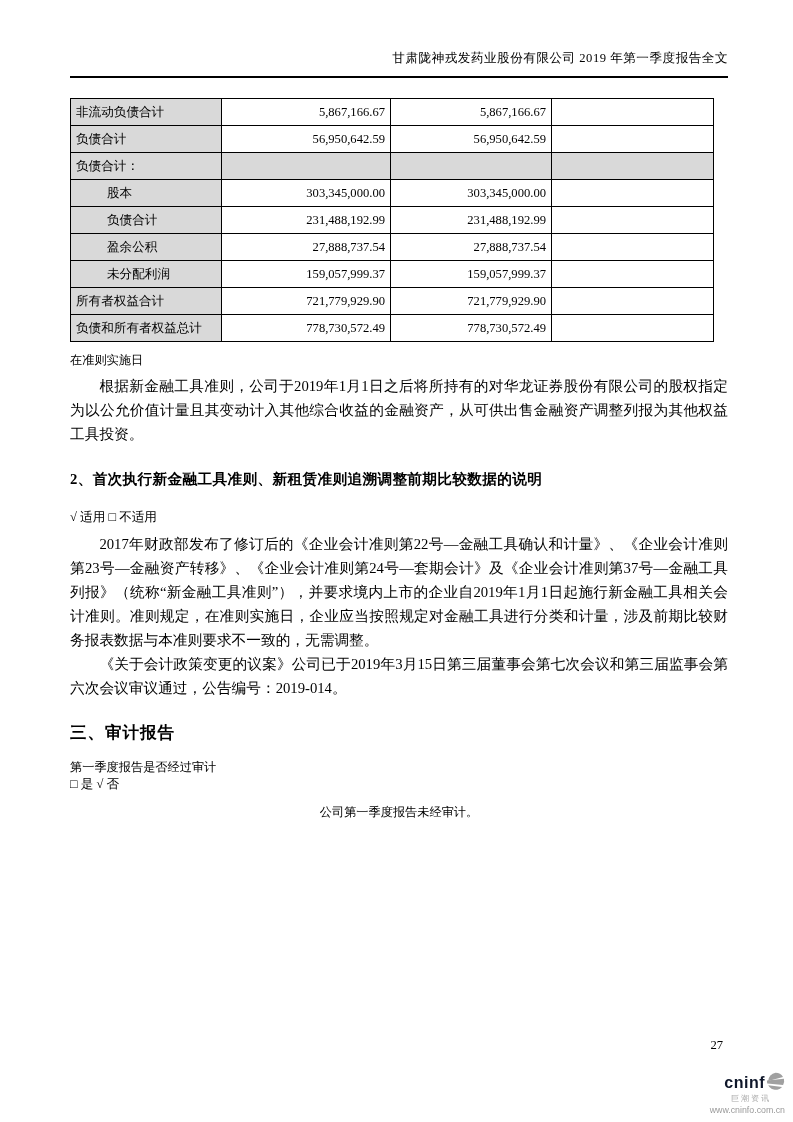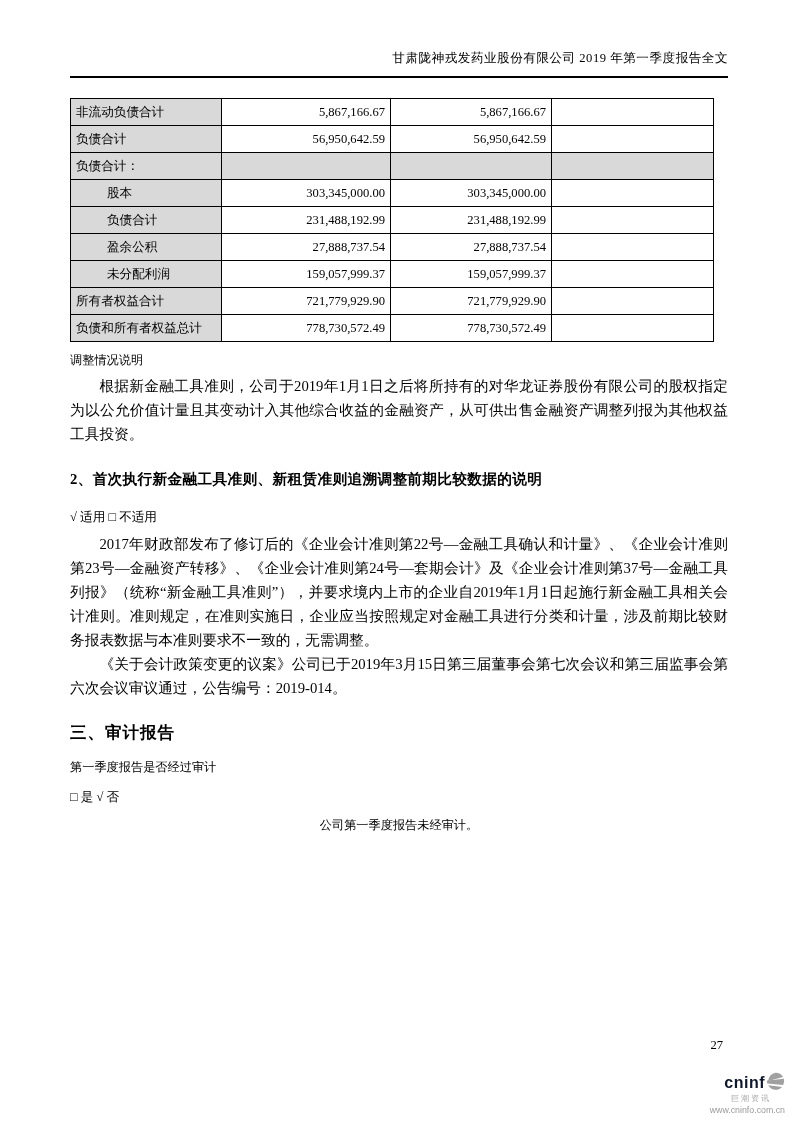--- a/index.html
+++ b/index.html
@@ -67,21 +67,21 @@
   }
   .para-group { margin-top:6px; }
   .para-group .para { margin-top:0; }
   .h3 {
     margin-top:22px;
     font-size:16.5px;
     font-weight:bold;
     letter-spacing:1px;
   }
   .q-line   { margin-top:15px; font-size:12.2px; }
-  .a-line   { margin-top:13px; font-size:12.6px; }
+  .a-line   { margin-top:0; font-size:12.6px; }
   .s-line   { margin-top:11px; font-size:12.2px;text-align:center; }
 
   .page-number {
     position:absolute;
     top:1038px; right:70px;
     font-size:12.6px;
   }
   .logo {
     position:absolute;
     top:1072px; right:8px;
@@ -159,21 +159,21 @@
           </tr>
           <tr>
             <td class="c-label">负债和所有者权益总计</td>
             <td class="c-num1">778,730,572.49</td>
             <td class="c-num2">778,730,572.49</td>
             <td class="c-last"></td>
           </tr>
         </tbody>
     </table>
 
-    <div class="adj-label">调整情况说明</div>
+    <div class="adj-label">在准则实施日</div>
 
     <p class="para">根据新金融工具准则，公司于2019年1月1日之后将所持有的对华龙证券股份有限公司的股权指定为以公允价值计量且其变动计入其他综合收益的金融资产，从可供出售金融资产调整列报为其他权益工具投资。</p>
 
     <div class="h2">2、首次执行新金融工具准则、新租赁准则追溯调整前期比较数据的说明</div>
 
     <div class="applicability">√ 适用 □ 不适用</div>
 
     <div class="para-group">
       <p class="para">2017年财政部发布了修订后的《企业会计准则第22号—金融工具确认和计量》、《企业会计准则第23号—金融资产转移》、《企业会计准则第24号—套期会计》及《企业会计准则第37号—金融工具列报》（统称“新金融工具准则”），并要求境内上市的企业自2019年1月1日起施行新金融工具相关会计准则。准则规定，在准则实施日，企业应当按照规定对金融工具进行分类和计量，涉及前期比较财务报表数据与本准则要求不一致的，无需调整。</p>
       <p class="para">《关于会计政策变更的议案》公司已于2019年3月15日第三届董事会第七次会议和第三届监事会第六次会议审议通过，公告编号：2019-014。</p>

